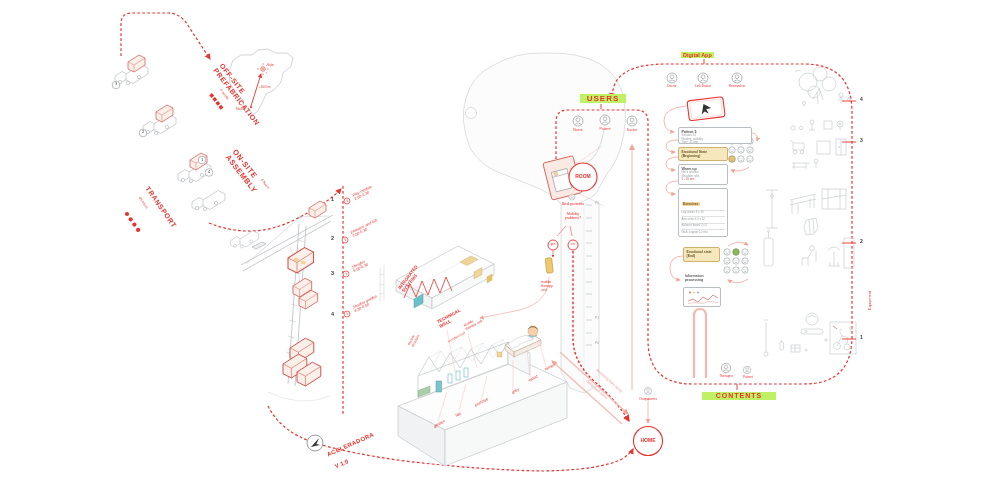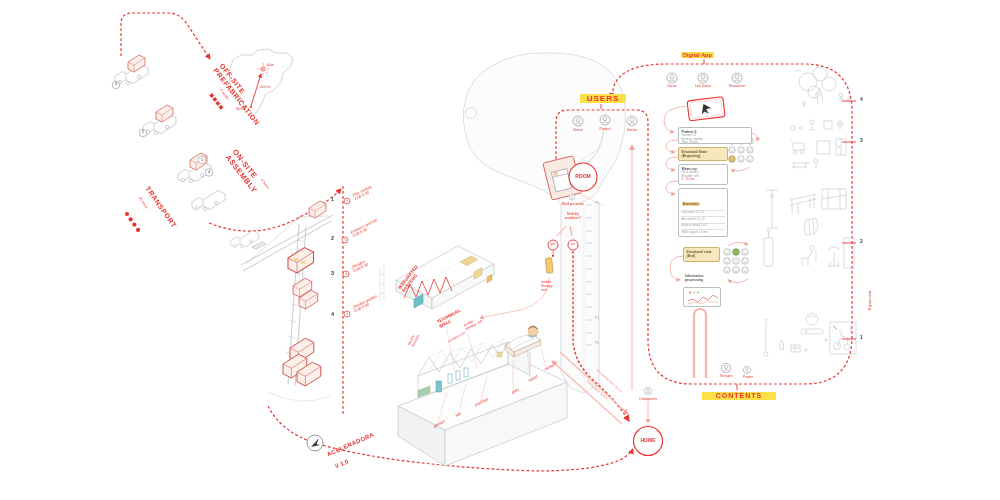--- a/index.html
+++ b/index.html
@@ -5,21 +5,21 @@
   html,body{margin:0;padding:0;background:#fff;}
   #stage{position:relative;width:1000px;height:500px;background:#fff;overflow:hidden;
          font-family:"Liberation Sans",sans-serif;}
   #art{position:absolute;left:0;top:0;}
   .lbl{position:absolute;color:#e8332e;transform-origin:0 0;white-space:nowrap;line-height:1.18;}
   .b{font-weight:700;}
   .i{font-style:italic;}
   .c{text-align:center;}
   .g{color:#9aa0a4;}
   .dk{color:#3f3f3f;}
-  .wbg{background:#fde047;padding:0 2px;}
+  .wbg{background:#bef264;padding:0 2px;}
   .lbl span{display:block;}
   .card{position:absolute;background:#fff;border:0.6px solid #b9bec2;border-radius:2px;
         padding:1.5px 2.5px;box-sizing:border-box;overflow:hidden;}
   .ycard{background:#f6e7bd;border-color:#cdb272;}
   .card .t{font-size:3.6px;font-weight:700;color:#555;line-height:1.2;}
   .card .tc{font-size:3.4px;font-weight:700;color:#6b5a2a;line-height:1.2;}
   .card .ln{font-size:2.9px;color:#9aa0a4;line-height:1.3;}
   .card .lnr{font-size:2.9px;color:#d2504a;line-height:1.3;}
   .card .chip{display:inline-block;background:#f0d498;color:#6b5a2a;font-size:3.3px;
               font-weight:700;padding:0 1.5px;border-radius:1px;}

